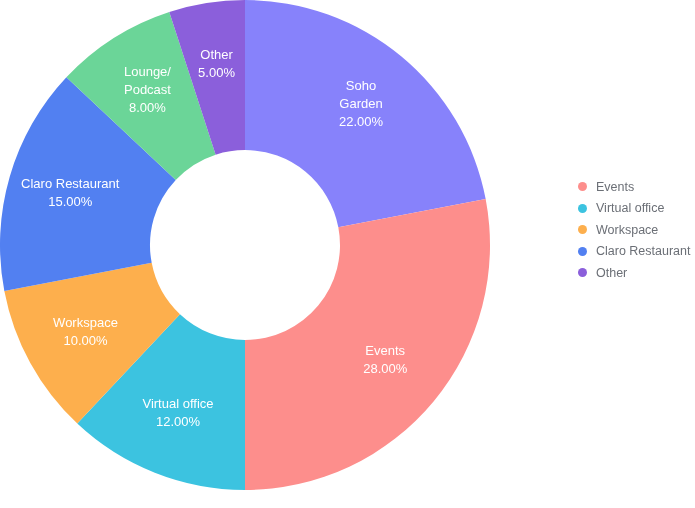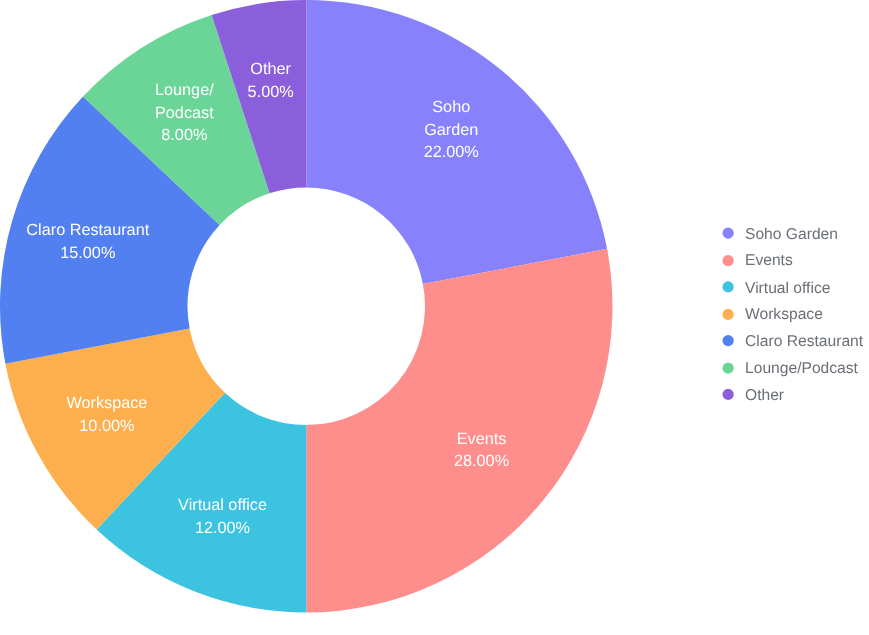--- a/index.html
+++ b/index.html
@@ -80,41 +80,33 @@
         <text class="slice-label" x="178.00133141138866" y="405.2193204316618" fill="#ffffff"><tspan x="178.00133141138866" dy="0">Virtual office</tspan><tspan x="178.00133141138866" dy="18">12.00%</tspan></text>
         <text class="slice-label" x="85.51218423201686" y="323.67916868651224" fill="#ffffff"><tspan x="85.51218423201686" dy="0">Workspace</tspan><tspan x="85.51218423201686" dy="18">10.00%</tspan></text>
         <text class="slice-label" x="70.22654920679634" y="185.22361870086036" fill="#ffffff"><tspan x="70.22654920679634" dy="0">Claro Restaurant</tspan><tspan x="70.22654920679634" dy="18">15.00%</tspan></text>
         <text class="slice-label" x="147.47952331382265" y="73.3323175586332" fill="#ffffff"><tspan x="147.47952331382265" dy="0">Lounge/</tspan><tspan x="147.47952331382265" dy="18">Podcast</tspan><tspan x="147.47952331382265" dy="18">8.00%</tspan></text>
         <text class="slice-label" x="216.52892736267796" y="56.24072201168494" fill="#ffffff"><tspan x="216.52892736267796" dy="0">Other</tspan><tspan x="216.52892736267796" dy="18">5.00%</tspan></text>
       </g>
   </svg>
 
   <div id="legend">
       <div class="legend-item">
-        <span class="legend-dot" style="background: rgb(135, 130, 251);"></span>
-        <span class="legend-label" style="color: rgb(107, 111, 118);">Soho Garden</span>
-      </div>
-      <div class="legend-item">
         <span class="legend-dot" style="background: rgb(253, 142, 140);"></span>
         <span class="legend-label" style="color: rgb(107, 111, 118);">Events</span>
       </div>
       <div class="legend-item">
         <span class="legend-dot" style="background: rgb(60, 195, 224);"></span>
         <span class="legend-label" style="color: rgb(107, 111, 118);">Virtual office</span>
       </div>
       <div class="legend-item">
         <span class="legend-dot" style="background: rgb(253, 175, 77);"></span>
         <span class="legend-label" style="color: rgb(107, 111, 118);">Workspace</span>
       </div>
       <div class="legend-item">
         <span class="legend-dot" style="background: rgb(82, 128, 241);"></span>
         <span class="legend-label" style="color: rgb(107, 111, 118);">Claro Restaurant</span>
       </div>
       <div class="legend-item">
-        <span class="legend-dot" style="background: rgb(107, 213, 152);"></span>
-        <span class="legend-label" style="color: rgb(107, 111, 118);">Lounge/Podcast</span>
-      </div>
-      <div class="legend-item">
         <span class="legend-dot" style="background: rgb(139, 95, 219);"></span>
         <span class="legend-label" style="color: rgb(107, 111, 118);">Other</span>
       </div>
     </div>
 </div>
 
 </body></html>

